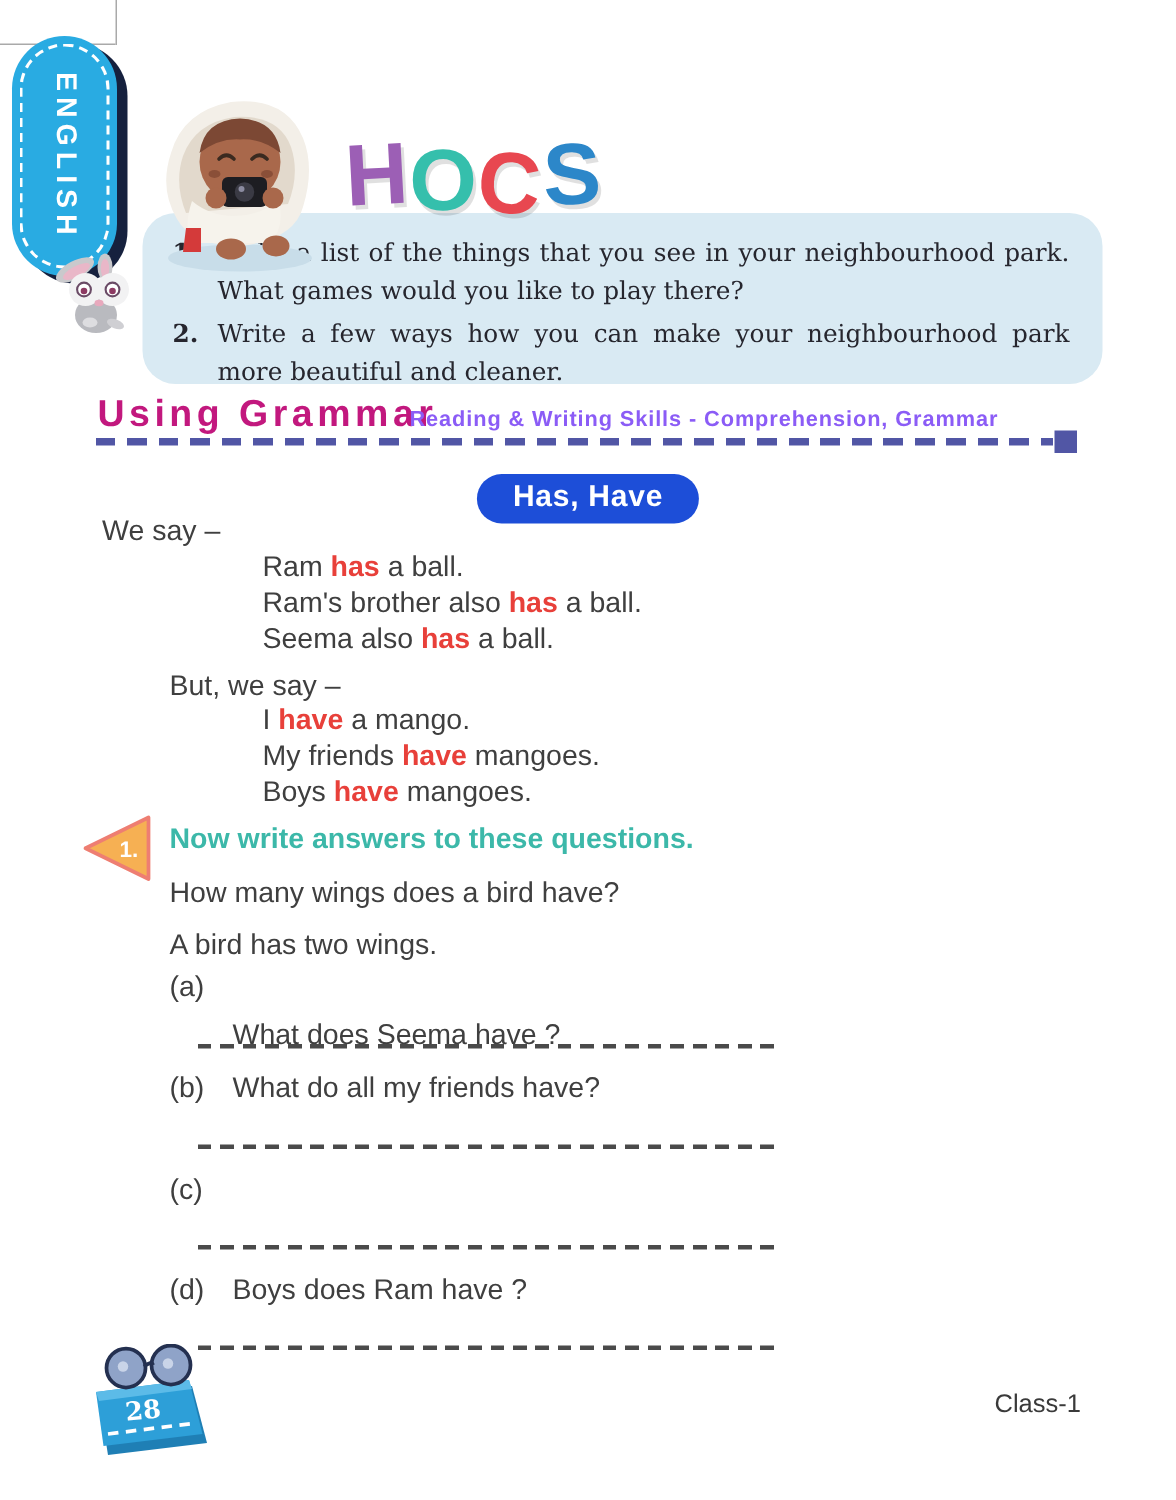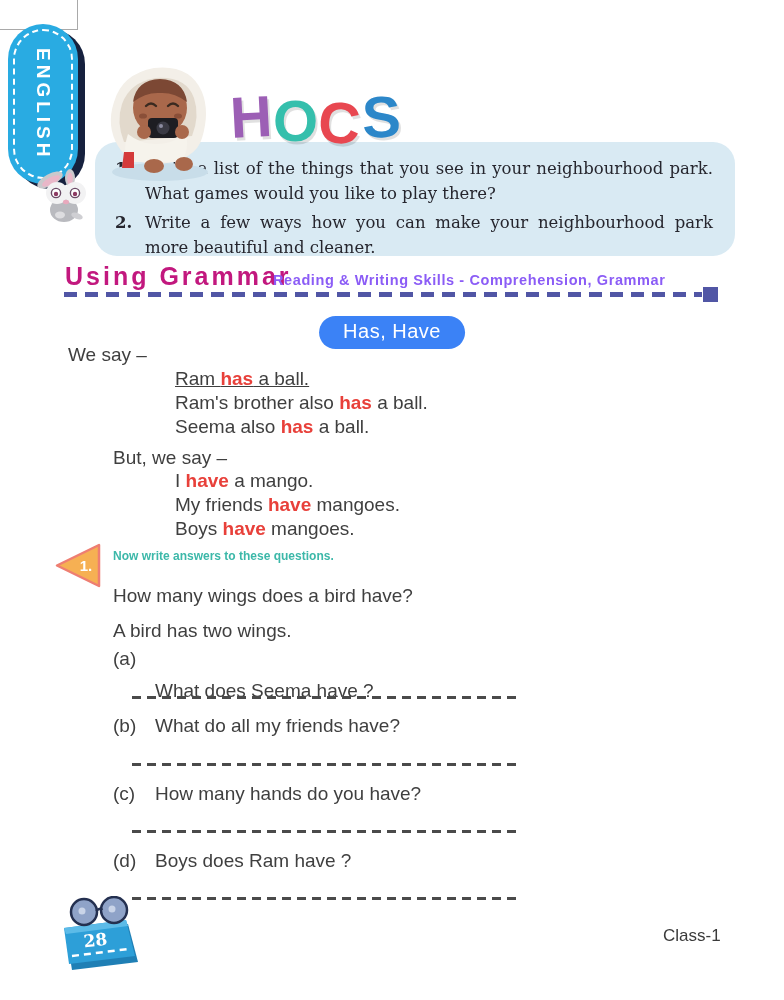--- a/index.html
+++ b/index.html
@@ -50,30 +50,30 @@
   .section-subtitle{position:absolute;left:273px;top:272px;font-size:14.5px;font-weight:bold;letter-spacing:0.6px;color:#8b5cf6;}
   .section-rule{
     position:absolute;left:64px;top:292px;width:638px;height:5px;
     background:repeating-linear-gradient(90deg,#5156a5 0 13px,transparent 13px 21px);
   }
   .section-rule-end{position:absolute;left:703px;top:287px;width:15px;height:15px;background:#5156a5;}
 
   
   .topic-badge{
     position:absolute;left:50%;top:316px;transform:translateX(-50%);
-    background:#3b82f6;color:#ffffff;font-weight:normal;font-size:20px;
+    background:#1d4ed8;color:#ffffff;font-weight:bold;font-size:20px;
     padding:4px 24px 6px 24px;border-radius:20px;letter-spacing:0.5px;
   }
 
   .bodytext{position:absolute;font-size:19px;line-height:24px;color:#3f3f3f;}
   .kw{color:#e8403a;font-weight:bold;}
 
   
   .ex-marker{position:absolute;left:52px;top:543px;width:50px;height:45px;}
-  .ex-instruction{position:absolute;left:113px;top:549px;font-size:12px;font-weight:bold;color:#3cb8a9;}
+  .ex-instruction{position:absolute;left:113px;top:549px;font-size:19px;font-weight:bold;color:#3cb8a9;}
   .q-label{position:absolute;left:113px;font-size:19px;color:#3f3f3f;}
   .q-text{position:absolute;left:155px;font-size:19px;color:#3f3f3f;}
   .answer-line{
     position:absolute;left:132px;width:389px;height:2.5px;
     background:repeating-linear-gradient(90deg,#4a4a4a 0 9px,transparent 9px 15px);
   }
 
   
   .page-badge{position:absolute;left:52px;top:896px;width:96px;height:84px;}
   .footer-class{position:absolute;left:663px;top:926px;font-size:17px;color:#3a3a3a;}
@@ -147,21 +147,21 @@
 
   <div class="section-title">Using Grammar</div>
   <div class="section-subtitle">Reading &amp; Writing Skills - Comprehension, Grammar</div>
   <div class="section-rule"></div>
   <div class="section-rule-end"></div>
 
   <div class="topic-badge">Has, Have</div>
 
   <div class="bodytext" style="left:68px;top:343px;text-align:center;">We say –</div>
 
-  <div class="bodytext" style="left:175px;top:367px;text-decoration:underline;"><span>Ram </span><span class="kw">has</span><span> a ball.</span></div>
+  <div class="bodytext" style="left:175px;top:367px;"><span>Ram </span><span class="kw">has</span><span> a ball.</span></div>
   <div class="bodytext" style="left:175px;top:391px;"><span>Ram's brother also </span><span class="kw">has</span><span> a ball.</span></div>
   <div class="bodytext" style="left:175px;top:415px;"><span>Seema also </span><span class="kw">has</span><span> a ball.</span></div>
 
   <div class="bodytext" style="left:113px;top:446px;">But, we say –</div>
 
   <div class="bodytext" style="left:175px;top:469px;"><span>I </span><span class="kw">have</span><span> a mango.</span></div>
   <div class="bodytext" style="left:175px;top:493px;"><span>My friends </span><span class="kw">have</span><span> mangoes.</span></div>
   <div class="bodytext" style="left:175px;top:517px;"><span>Boys </span><span class="kw">have</span><span> mangoes.</span></div>
 
   <svg class="ex-marker" viewBox="0 0 50 45">
@@ -175,21 +175,20 @@
 
   <div class="q-label" style="top:648px;">(a)</div>
   <div class="q-text" style="top:648px;margin-top:32px;">What does Seema have ?</div>
   <div class="answer-line" style="top:696px;"></div>
 
   <div class="q-label" style="top:715px;">(b)</div>
   <div class="q-text" style="top:715px;">What do all my friends have?</div>
   <div class="answer-line" style="top:763px;"></div>
 
   <div class="q-label" style="top:783px;">(c)</div>
-  <div class="q-text" style="top:783px;">How many hands do you have?</div>
   <div class="answer-line" style="top:830px;"></div>
 
   <div class="q-label" style="top:850px;">(d)</div>
   <div class="q-text" style="top:850px;">Boys does Ram have ?</div>
   <div class="answer-line" style="top:897px;"></div>
 
   <svg class="page-badge" viewBox="0 0 96 84">
     <path d="M14 36 L76 28 L86 66 L20 74 Z" fill="#1f7fb5"></path>
     <path d="M12 32 L74 24 L83 60 L17 68 Z" fill="#2d9fd8"></path>
     <path d="M12 32 L74 24 L76 30 L14 38 Z" fill="#5cbbe8"></path>

